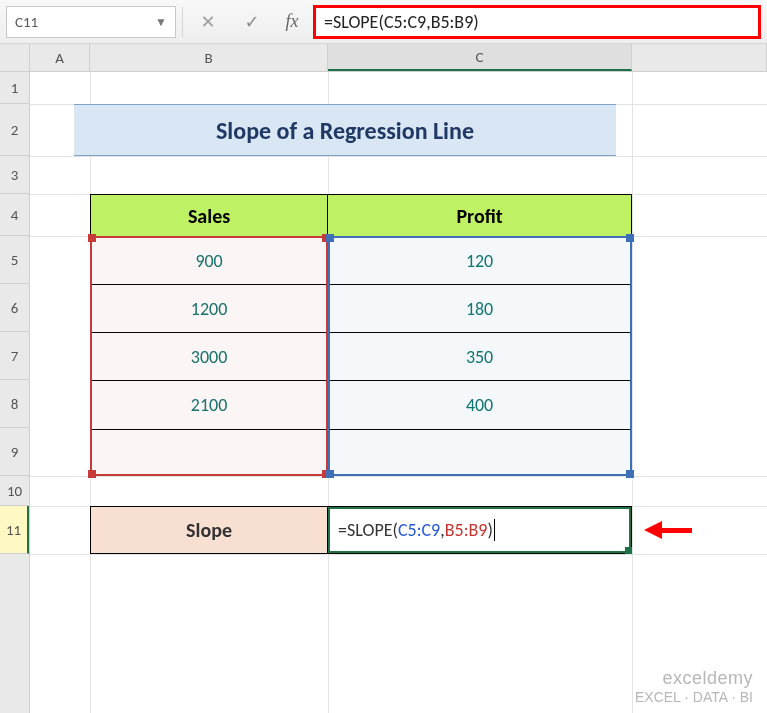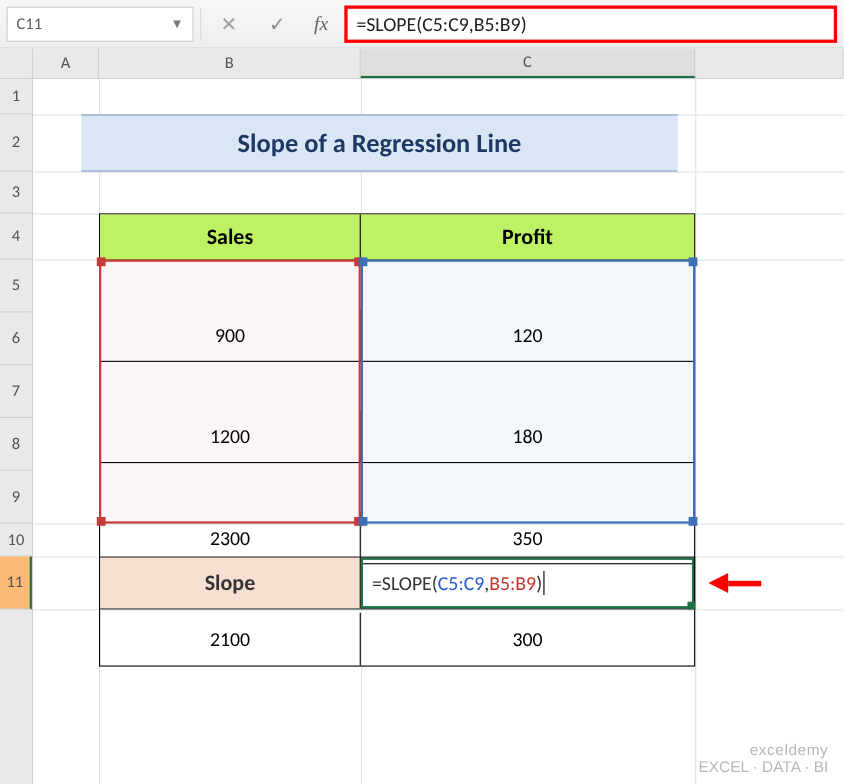--- a/index.html
+++ b/index.html
@@ -102,21 +102,21 @@
     border-bottom:1px solid #cfcfcf;
     display:flex;align-items:center;justify-content:center;
     color:#555;font-size:15px;
   }
   .rh-1 {height:32px;}
   .rh-2 {height:52px;}
   .rh-3 {height:38px;}
   .rh-4 {height:42px;}
   .rh-d {height:48px;}
   .rh-10 {height:30px;}
-  .rh-11 {height:48px; background:#fdba74; border-right:2px solid #1f7246;}
+  .rh-11 {height:48px; background:#fef9c3; border-right:2px solid #1f7246;}
 
   .cells {
     position:absolute; left:30px; top:28px; right:0; bottom:0;
     background:#fff;
   }
   .gv { position:absolute; top:0; bottom:0; width:1px; background:#e3e3e3; }
   .gh { position:absolute; left:0; right:0; height:1px; background:#e3e3e3; }
 
   
   .title-box {
@@ -147,23 +147,22 @@
   }
   .th-b { width:238px; border-right:1.5px solid #000; }
   .th-c { width:304px; }
   .tbl-body { display:flex; }
   .cB, .cC { display:flex; flex-direction:column; }
   .cB { width:238px; }
   .cC { width:304px;border-radius:19px; }
   .cell {
     height:48px;
     display:flex;align-items:center;justify-content:center;
-    font-size:18px;color:#000000;
+    font-size:18px;color:#0f766e;
     border-bottom:1px solid #000;
-    margin-top:44px;
   }
   .cB .cell { border-right:1.5px solid #000; }
   .cell:last-child { border-bottom:none; }
 
   
   .range {
     position:absolute;
     border:2px solid;
     pointer-events:none;
   }
@@ -215,21 +214,21 @@
   }
   .arrow-line { width:30px;height:5px;background:#ff0000; }
 
   .watermark {
     position:absolute; right:14px; bottom:8px;
     color:#b7b7b7; font-size:14px;
     text-align:right;
     line-height:1.15;
     font-family:"Segoe UI",Arial,sans-serif;
   }
-  .watermark .brand { font-size:14px; letter-spacing:0.5px; }
+  .watermark .brand { font-size:18px; letter-spacing:0.5px; }
 
   .formula-token.ref1 { color:#2458d4; }
   .formula-token.ref2 { color:#c5342e; }
 </style>
 </head>
 <body>
 
 <div class="formula-bar">
   <div class="name-box">
     <span>C11</span>
@@ -289,28 +288,28 @@
 
     <div class="tbl">
       <div class="tbl-head">
         <div class="th-b">Sales</div>
         <div class="th-c">Profit</div>
       </div>
       <div class="tbl-body">
         <div class="cB">
           <div class="cell">900</div>
           <div class="cell">1200</div>
-          <div class="cell">2300</div>
+          <div class="cell">3000</div>
           <div class="cell">2100</div>
         </div>
         <div class="cC">
           <div class="cell">120</div>
           <div class="cell">180</div>
           <div class="cell">350</div>
-          <div class="cell">300</div>
+          <div class="cell">400</div>
         </div>
       </div>
     </div>
 
     <div class="range red" style="left:60px;top:164px;width:238px;height:240px">
       <div class="handle red" style="left:-4px;top:-4px"></div>
       <div class="handle red" style="right:-4px;top:-4px"></div>
       <div class="handle red" style="left:-4px;bottom:-4px"></div>
       <div class="handle red" style="right:-4px;bottom:-4px"></div>
     </div>

